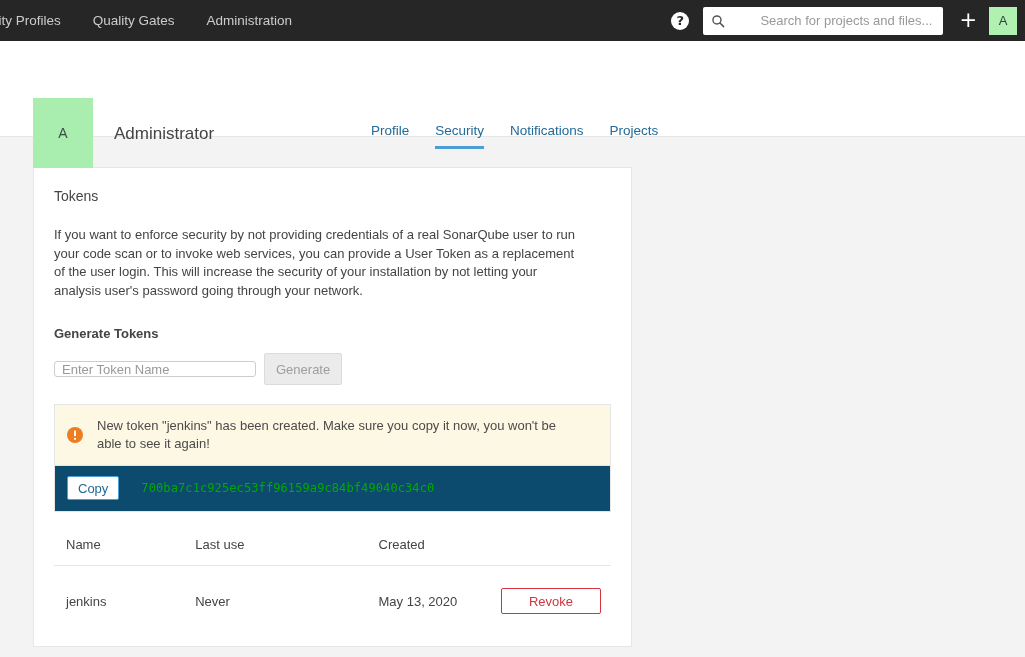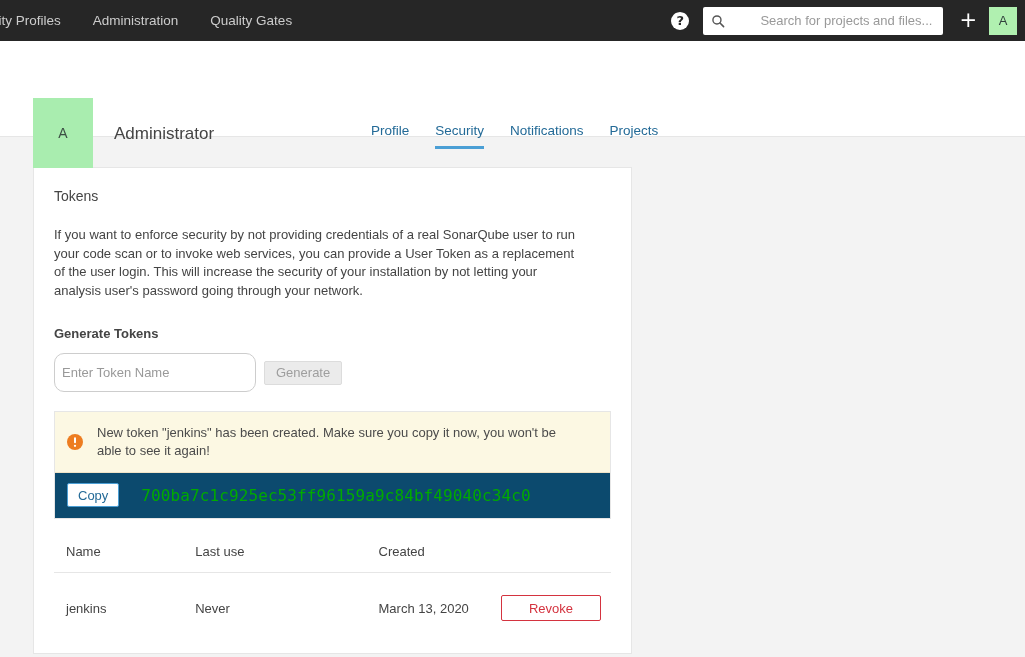--- a/index.html
+++ b/index.html
@@ -192,34 +192,34 @@
   }
 
   
   .generate-row {
     display: flex;
     align-items: center;
     margin-bottom: 19px;
   }
   .token-input {
     width: 202px;
-    height: 39px;
+    height: 16px;
     border: 1px solid #cdcdcd;
     padding: 0 7px;
     font-family: "Liberation Sans", sans-serif;
     font-size: 13px;
     color: #444;
     outline: none;
     background: #fff;
-    border-radius: 10px;
+    border-radius: 3px;
   }
   .token-input::placeholder { color: #999; opacity: 1; }
   .btn-generate {
     margin-left: 8px;
-    height: 24px;
+    height: 32px;
     padding: 0 11px;
     background: #ebebeb;
     border: 1px solid #dcdcdc;
     color: #9e9e9e;
     font-family: "Liberation Sans", sans-serif;
     font-size: 13px;
     border-radius: 2px;
     cursor: default;
   }
 
@@ -263,21 +263,21 @@
     border: 1px solid #4b9fd5;
     color: #236a97;
     font-family: "Liberation Sans", sans-serif;
     font-size: 13px;
     border-radius: 2px;
     cursor: pointer;
   }
   .token-value {
     margin-left: 22px;
     font-family: "DejaVu Sans Mono", monospace;
-    font-size: 16px;
+    font-size: 12px;
     color: #00aa00;
     letter-spacing: 0.1px;
   }
 
   
   .tokens-table {
     width: 100%;
     border-collapse: collapse;
   }
   .tokens-table th {
@@ -309,22 +309,22 @@
     border-radius: 2px;
     cursor: pointer;
   }
 </style>
 </head>
 <body>
 
 <div class="navbar">
   <div class="nav-links">
     <a class="nav-link">Quality Profiles</a>
+    <a class="nav-link">Quality Gates</a>
     <a class="nav-link">Administration</a>
-    <a class="nav-link">Quality Gates</a>
   </div>
 
   <div class="nav-right">
     <div class="help-icon">?</div>
 
     <div class="search-box">
       <svg class="search-icon" viewBox="0 0 16 16">
         <circle cx="6.8" cy="6.8" r="4.6" fill="none" stroke="#555" stroke-width="1.6"></circle>
         <line x1="10.3" y1="10.3" x2="14.4" y2="14.4" stroke="#555" stroke-width="1.8" stroke-linecap="round"></line>
       </svg>
@@ -382,21 +382,21 @@
           <th class="col-name">Name</th>
           <th class="col-lastuse">Last use</th>
           <th class="col-created">Created</th>
           <th class="col-actions"></th>
         </tr>
       </thead>
       <tbody>
         <tr>
           <td class="col-name">jenkins</td>
           <td class="col-lastuse">Never</td>
-          <td class="col-created">March 13, 2020</td>
+          <td class="col-created">May 13, 2020</td>
           <td class="col-actions">
             <button class="btn-revoke">Revoke</button>
           </td>
         </tr>
       </tbody>
     </table>
   </div>
 
 </div>
 

